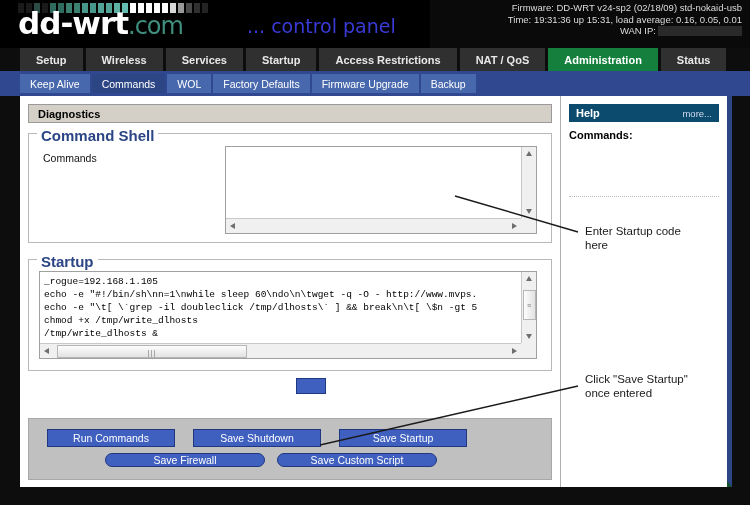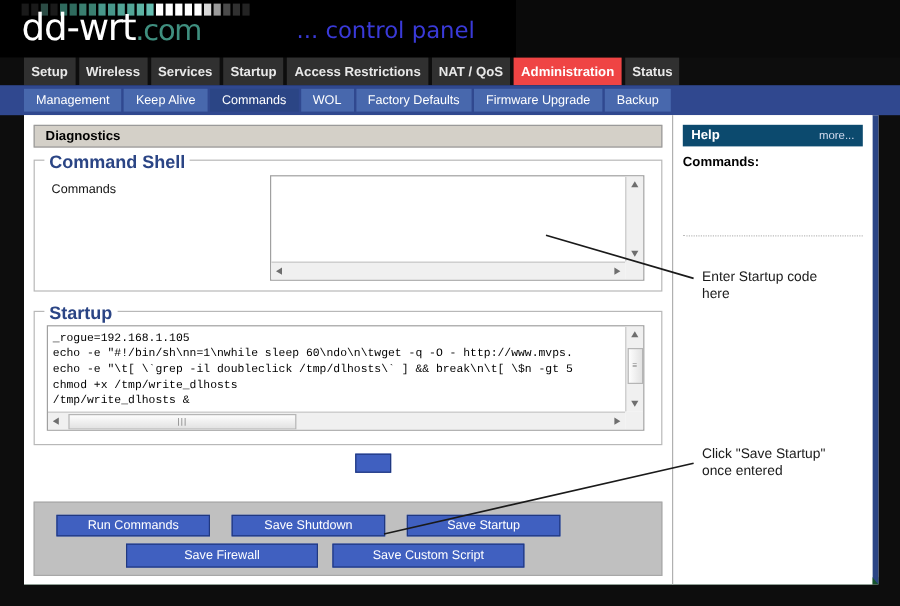--- a/index.html
+++ b/index.html
@@ -36,21 +36,21 @@
   .led { width: 6px; height: 10px; }
 
   .logo {
     position: absolute; top: 8px; left: 18px;
     font-family: "DejaVu Sans", sans-serif;
     font-size: 31px;
     letter-spacing: -1px;
     line-height: 1;
     white-space: nowrap;
   }
-  .logo .dd { color: #ffffff; font-weight: 400; }
+  .logo .dd { color: #ffffff; font-weight: 700; }
   .logo .com { color: #3f8f7f; font-size: 24px; }
 
   .cp-text {
     position: absolute; top: 15px; left: 247px;
     font-family: "DejaVu Sans", sans-serif;
     font-size: 19px;
     color: #3a3ad8;
     white-space: nowrap;
     letter-spacing: 0px;
   }
@@ -74,31 +74,31 @@
 
   
   .tabbar {
     position: absolute; top: 48px; left: 0;
     width: 750px; height: 23px;
     background: #0d0d0d;
   }
   .tabbar-inner { position: absolute; left: 20px; top: 0; display: flex; gap: 3px; }
   .tab {
     height: 23px;
-    padding: 0 6px;
+    padding: 0 16px;
     display: flex; align-items: center;
     font-size: 11px;
     color: #e8e8e8;
     background: #303030;
     font-weight: bold;
     white-space: nowrap;
     cursor: default;
   }
   .tab.active {
-    background: #ef4444;
+    background: #15803d;
     color: #ffffff;
   }
 
   
   .subtabbar {
     position: absolute; top: 71px; left: 0;
     width: 750px; height: 25px;
     background: #30488f;
   }
   .subtabbar-inner { position: absolute; left: 20px; top: 3px; display: flex; gap: 2px; }
@@ -268,21 +268,21 @@
   .btn-panel {
     position: absolute; top: 322px; left: 8px;
     width: 524px; height: 62px;
     background: #c0c0c0;
     border: 1px solid #a8a8a8;
   }
   .btn-row { position: absolute; display: flex; }
   #btn-row-1 { top: 10px; left: 18px; gap: 18px; }
   #btn-row-2 { top: 34px; left: 76px; gap: 12px; }
   .btn-wide { width: 128px; height: 18px; }
-  .btn-wide2 { width: 160px; height: 20px; }
+  .btn-wide2 { width: 160px; height: 14px; border-radius: 8px; }
 
   
   .help-col {
     position: absolute; top: 0; left: 540px;
     width: 167px; height: 391px;
     background: #ffffff;
     border-left: 1px solid #b0b0b0;
   }
   .help-head {
     position: absolute; top: 8px; left: 8px;
@@ -351,38 +351,42 @@
           <div class="led" style="background: rgb(255, 255, 255);"></div>
           <div class="led" style="background: rgb(216, 216, 216);"></div>
           <div class="led" style="background: rgb(154, 154, 154);"></div>
           <div class="led" style="background: rgb(74, 74, 74);"></div>
           <div class="led" style="background: rgb(48, 48, 48);"></div>
           <div class="led" style="background: rgb(35, 35, 35);"></div>
         </div>
       <div class="logo"><span class="dd">dd-wrt</span><span class="com">.com</span></div>
       <div class="cp-text">... control panel</div>
     </div>
+    <div class="fw-info">
+      <div>Firmware: DD-WRT v24-sp2 (02/18/09) std-nokaid-usb</div>
+      <div>Time: 19:31:36 up 15:31, load average: 0.16, 0.05, 0.01</div>
+      <div class="wan-line"><span>WAN IP:</span><span class="wan-redact"></span></div>
+    </div>
   </div>
 
   <div class="tabbar">
     <div class="tabbar-inner" id="tabbar-inner">
         <div class="tab">Setup</div>
         <div class="tab">Wireless</div>
         <div class="tab">Services</div>
         <div class="tab">Startup</div>
         <div class="tab">Access Restrictions</div>
         <div class="tab">NAT / QoS</div>
         <div class="tab active">Administration</div>
         <div class="tab">Status</div>
       </div>
   </div>
 
   <div class="subtabbar">
     <div class="subtabbar-inner" id="subtabbar-inner">
-        <div class="subtab">Management</div>
         <div class="subtab">Keep Alive</div>
         <div class="subtab active">Commands</div>
         <div class="subtab">WOL</div>
         <div class="subtab">Factory Defaults</div>
         <div class="subtab">Firmware Upgrade</div>
         <div class="subtab">Backup</div>
       </div>
   </div>
 
   <div class="content-frame">

